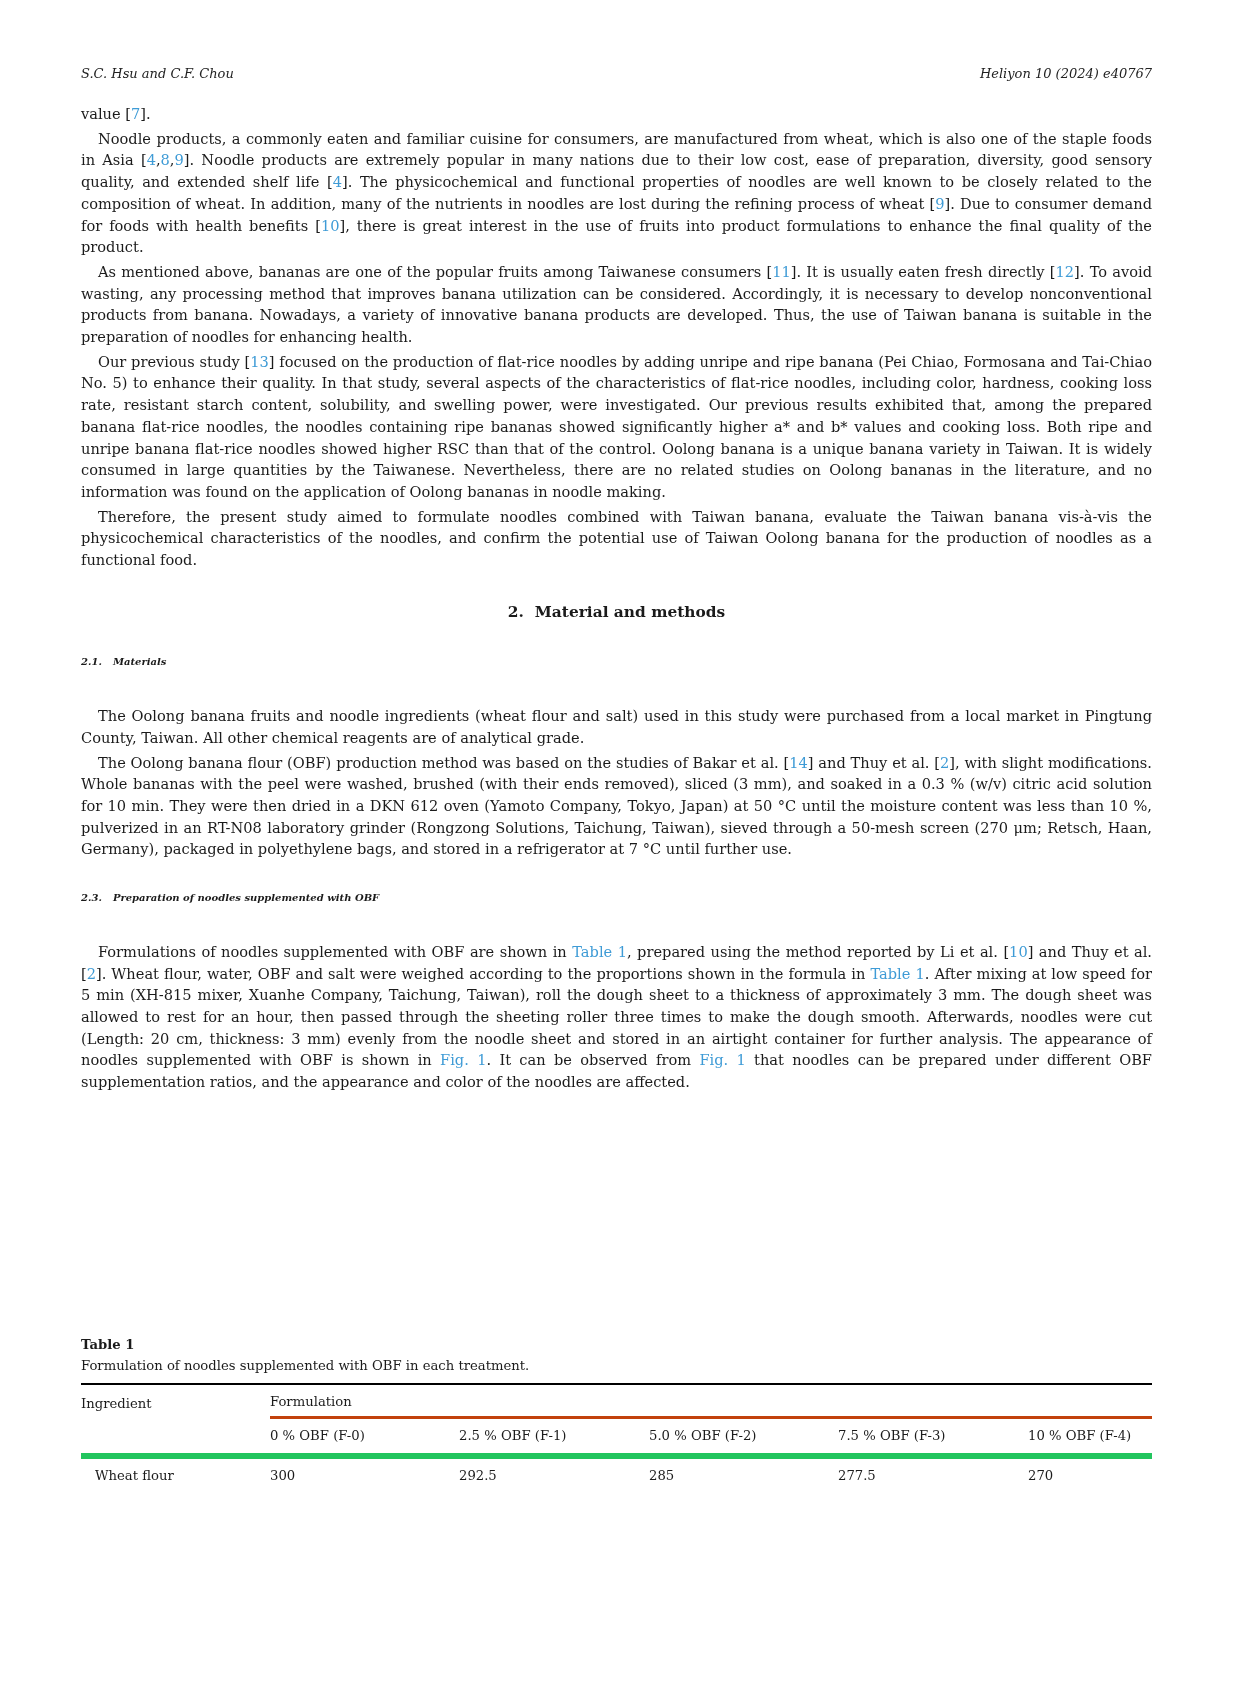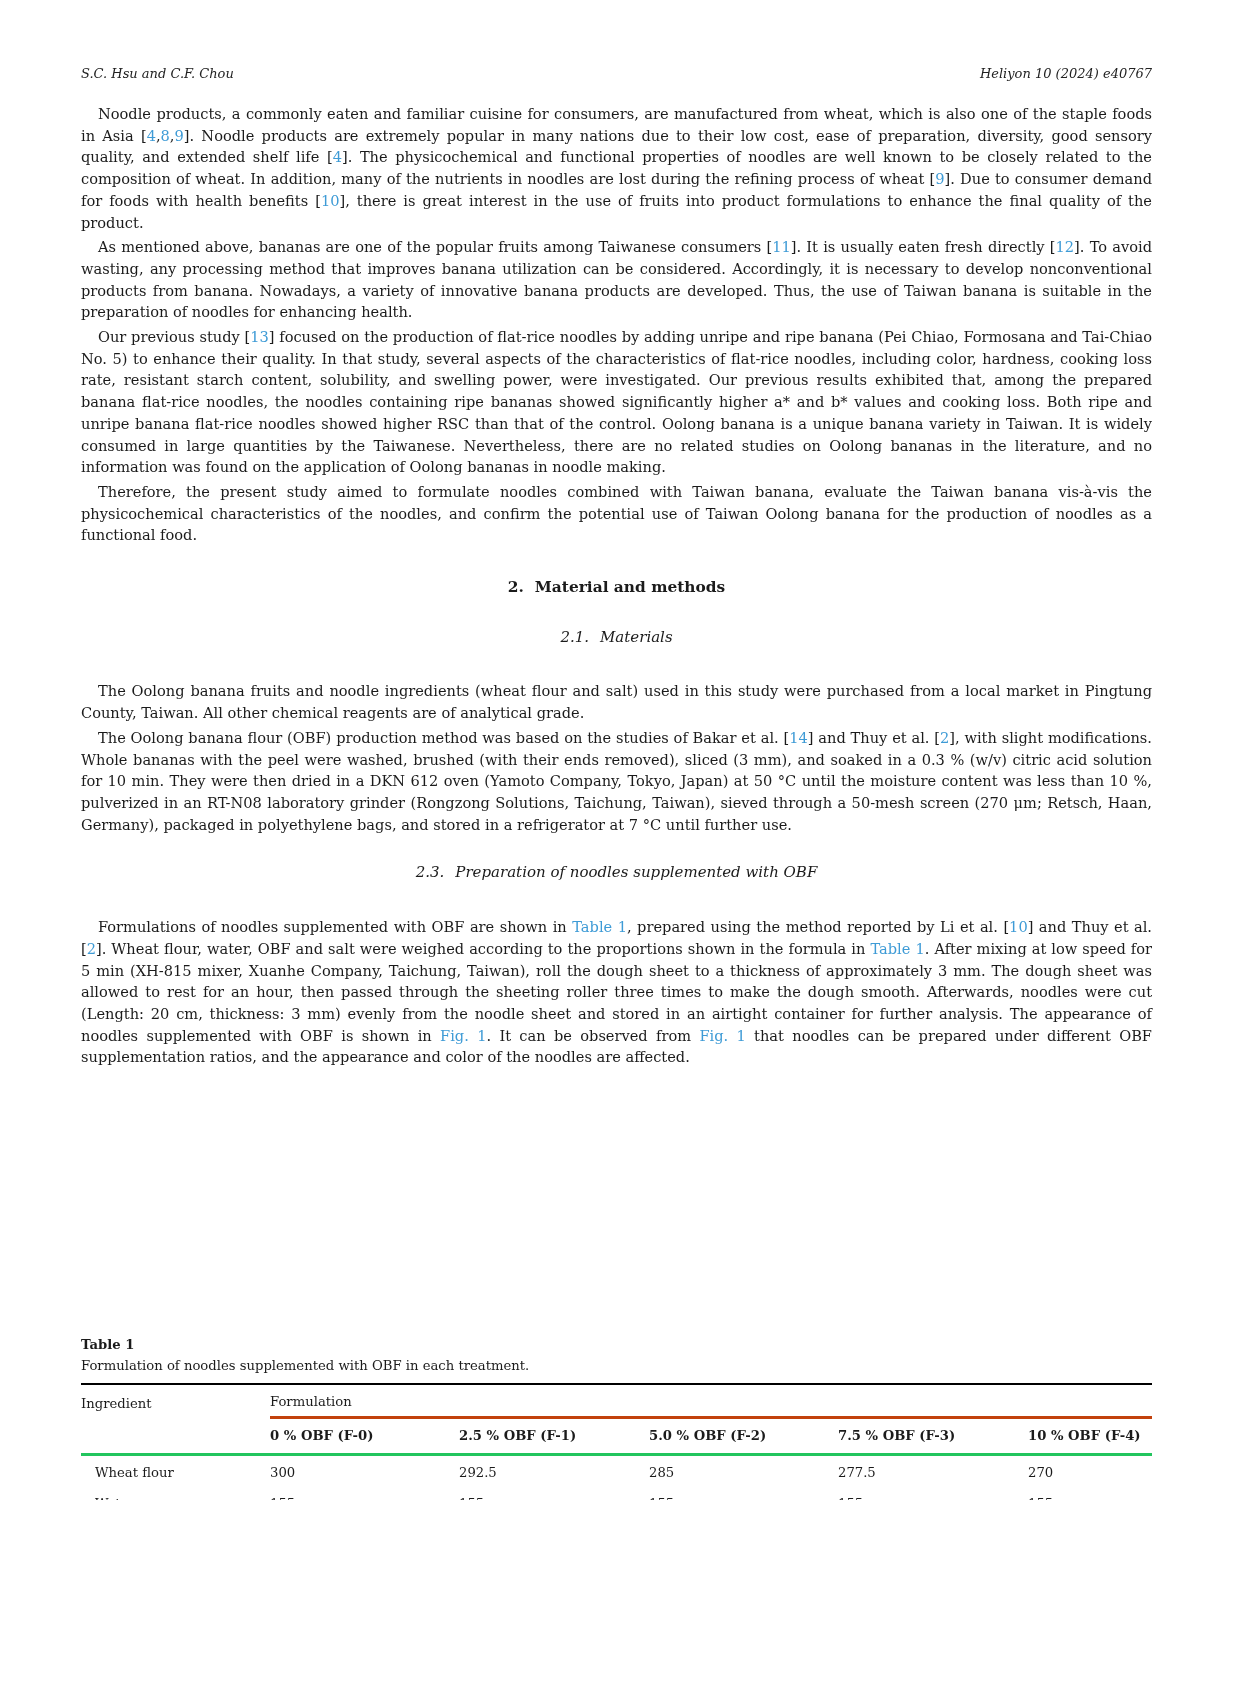--- a/index.html
+++ b/index.html
@@ -24,22 +24,22 @@
     font-size:14.6px; line-height:21.7px;
     text-align:justify;
   }
   #article-body p{margin:0 0 3px 0;}
   #article-body p.para{text-indent:17px;}
   #article-body h2{
     font-size:15.4px; font-weight:bold; font-style:normal;
     margin:31px 0 28px 0; text-align:center; text-indent:0;
   }
   #article-body h3{
-    font-size:15px; font-weight:normal; font-style:italic;
-    margin:27px 0 32px 0; text-align:center; text-indent:0;
+    font-size:10px; font-weight:bold; font-style:italic;
+    margin:27px 0 32px 0; text-align:left; text-indent:0;
   }
   .h-num{margin-right:11px;}
   .ref-link{color:var(--link,#3e9bd6); cursor:pointer;}
   .table-block{
     position:absolute;
     top:1336px; left:81px; width:1071px;
     font-size:13.2px; line-height:17px; color:#1b1b1b;
   }
   .table-label{font-weight:bold;}
   .table-caption{margin-top:4px;}
@@ -48,21 +48,21 @@
     width:1071px; margin-top:9px;
     border-top:2px solid #000; border-bottom:2px solid #000;
     font-size:13.2px;
   }
   table.data-table th, table.data-table td{
     text-align:left; font-weight:normal; vertical-align:bottom;
     white-space:nowrap; overflow:hidden;
   }
   tr.group-row th{padding:8px 0 6px 0;margin-left:16px;}
   th.c-group{border-bottom:3px solid #c2410c;}
-  tr.cols-row th{padding:8px 0 9px 0; border-bottom:3px solid #22c55e;font-weight:bold;}
+  tr.cols-row th{padding:8px 0 9px 0; border-bottom:6px solid #22c55e;}
   tbody td{padding:7px 0;margin-top:32px;}
   tbody tr:first-child td{padding-top:8px;}
   tbody tr:last-child td{padding-bottom:7px;}
   th.c-ing, td.c-ing{padding-left:14px;}
   .table-footnote{margin-top:28px; font-size:12.9px;}
   .page-footer{
     position:absolute; top:1589px; left:0; width:1233px;
     text-align:center; font-size:13.5px;
   }
 </style>
@@ -70,20 +70,21 @@
 <body>
 
 <div class="page">
 
   <header class="running-head">
     <span>S.C. Hsu and C.F. Chou</span>
     <span>Heliyon 10 (2024) e40767</span>
   </header>
 
   <main id="article-body">
+      <p class="tail">value [<span class="ref-link">7</span>].</p>
       <p class="para">Noodle products, a commonly eaten and familiar cuisine for consumers, are manufactured from wheat, which is also one of the staple foods in Asia [<span class="ref-link">4</span>,<span class="ref-link">8</span>,<span class="ref-link">9</span>]. Noodle products are extremely popular in many nations due to their low cost, ease of preparation, diversity, good sensory quality, and extended shelf life [<span class="ref-link">4</span>]. The physicochemical and functional properties of noodles are well known to be closely related to the composition of wheat. In addition, many of the nutrients in noodles are lost during the refining process of wheat [<span class="ref-link">9</span>]. Due to consumer demand for foods with health benefits [<span class="ref-link">10</span>], there is great interest in the use of fruits into product formulations to enhance the final quality of the product.</p>
       <p class="para">As mentioned above, bananas are one of the popular fruits among Taiwanese consumers [<span class="ref-link">11</span>]. It is usually eaten fresh directly [<span class="ref-link">12</span>]. To avoid wasting, any processing method that improves banana utilization can be considered. Accordingly, it is necessary to develop nonconventional products from banana. Nowadays, a variety of innovative banana products are developed. Thus, the use of Taiwan banana is suitable in the preparation of noodles for enhancing health.</p>
       <p class="para">Our previous study [<span class="ref-link">13</span>] focused on the production of flat-rice noodles by adding unripe and ripe banana (Pei Chiao, Formosana and Tai-Chiao No. 5) to enhance their quality. In that study, several aspects of the characteristics of flat-rice noodles, including color, hardness, cooking loss rate, resistant starch content, solubility, and swelling power, were investigated. Our previous results exhibited that, among the prepared banana flat-rice noodles, the noodles containing ripe bananas showed significantly higher a* and b* values and cooking loss. Both ripe and unripe banana flat-rice noodles showed higher RSC than that of the control. Oolong banana is a unique banana variety in Taiwan. It is widely consumed in large quantities by the Taiwanese. Nevertheless, there are no related studies on Oolong bananas in the literature, and no information was found on the application of Oolong bananas in noodle making.</p>
       <p class="para">Therefore, the present study aimed to formulate noodles combined with Taiwan banana, evaluate the Taiwan banana vis-à-vis the physicochemical characteristics of the noodles, and confirm the potential use of Taiwan Oolong banana for the production of noodles as a functional food.</p>
       <h2><span class="h-num">2.</span><span>Material and methods</span></h2>
       <h3><span class="h-num">2.1.</span><span>Materials</span></h3>
       <p class="para">The Oolong banana fruits and noodle ingredients (wheat flour and salt) used in this study were purchased from a local market in Pingtung County, Taiwan. All other chemical reagents are of analytical grade.</p>
       <p class="para">The Oolong banana flour (OBF) production method was based on the studies of Bakar et al. [<span class="ref-link">14</span>] and Thuy et al. [<span class="ref-link">2</span>], with slight modifications. Whole bananas with the peel were washed, brushed (with their ends removed), sliced (3 mm), and soaked in a 0.3 % (w/v) citric acid solution for 10 min. They were then dried in a DKN 612 oven (Yamoto Company, Tokyo, Japan) at 50 °C until the moisture content was less than 10 %, pulverized in an RT-N08 laboratory grinder (Rongzong Solutions, Taichung, Taiwan), sieved through a 50-mesh screen (270 μm; Retsch, Haan, Germany), packaged in polyethylene bags, and stored in a refrigerator at 7 °C until further use.</p>
       <h3><span class="h-num">2.3.</span><span>Preparation of noodles supplemented with OBF</span></h3>
       <p class="para">Formulations of noodles supplemented with OBF are shown in <span class="ref-link">Table 1</span>, prepared using the method reported by Li et al. [<span class="ref-link">10</span>] and Thuy et al. [<span class="ref-link">2</span>]. Wheat flour, water, OBF and salt were weighed according to the proportions shown in the formula in <span class="ref-link">Table 1</span>. After mixing at low speed for 5 min (XH-815 mixer, Xuanhe Company, Taichung, Taiwan), roll the dough sheet to a thickness of approximately 3 mm. The dough sheet was allowed to rest for an hour, then passed through the sheeting roller three times to make the dough smooth. Afterwards, noodles were cut (Length: 20 cm, thickness: 3 mm) evenly from the noodle sheet and stored in an airtight container for further analysis. The appearance of noodles supplemented with OBF is shown in <span class="ref-link">Fig. 1</span>. It can be observed from <span class="ref-link">Fig. 1</span> that noodles can be prepared under different OBF supplementation ratios, and the appearance and color of the noodles are affected.</p>

